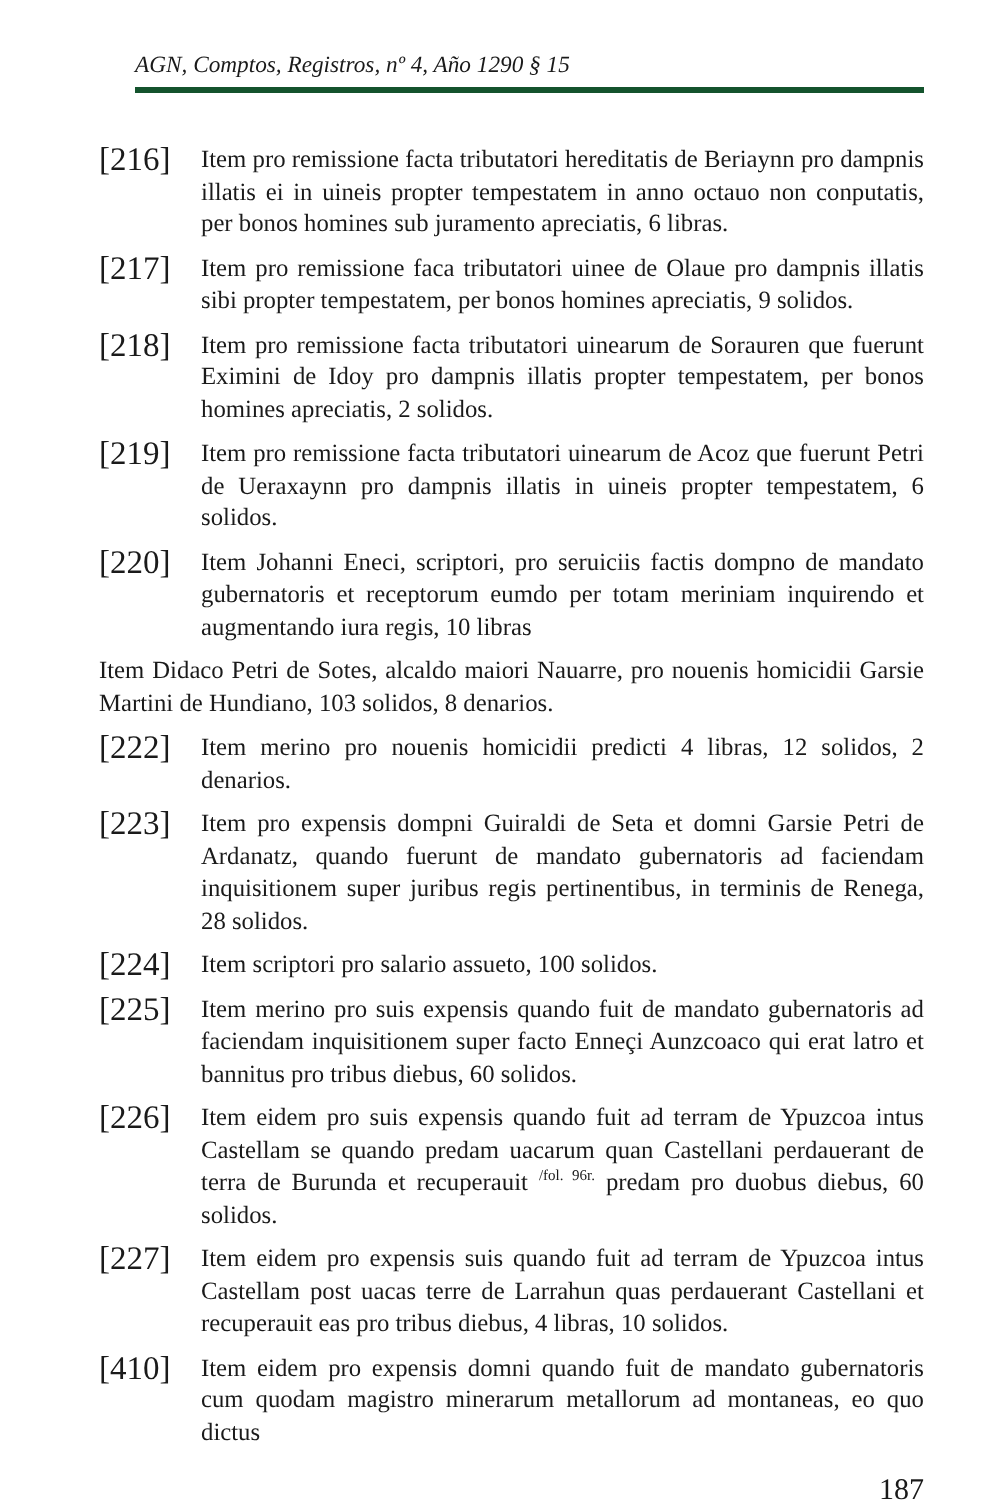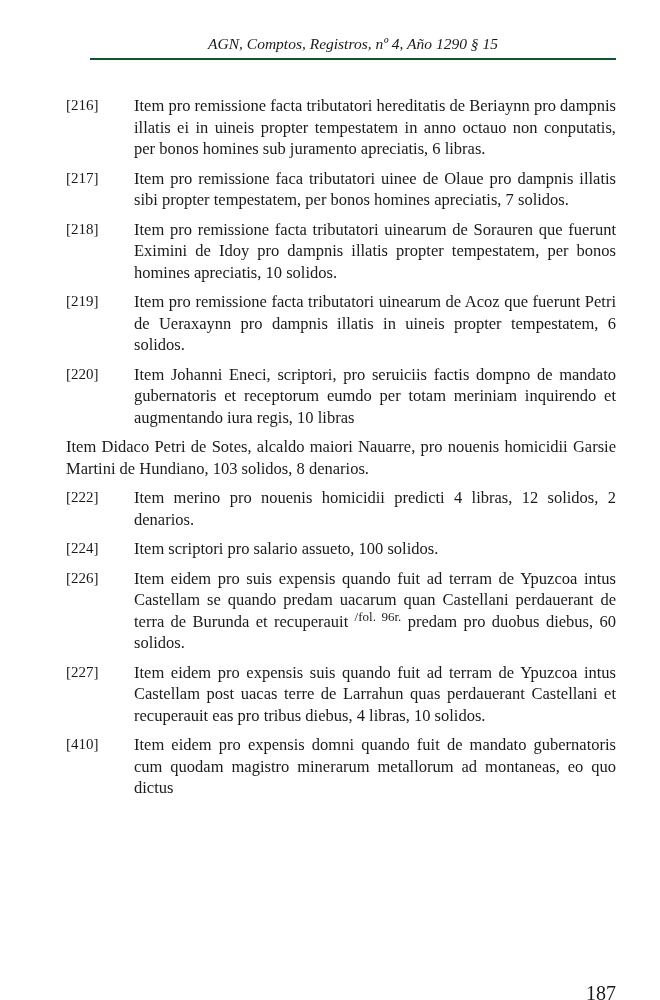--- a/index.html
+++ b/index.html
@@ -13,51 +13,51 @@
       position: relative;
       overflow: hidden;
       font-family: "Liberation Serif", "DejaVu Serif", serif;
       color: #1a1a1a;
     }
     .running-head {
       position: absolute;
       left: 90px;
       top: 34px;
       width: 526px;
-      text-align: center;
+      text-align: left;
       font-style: italic;
       font-size: 15.5px;
       line-height: 20px;
       padding-bottom: 4px;
-      border-bottom: 2px solid #14532d;
+      border-bottom: 4px solid #14532d;
     }
     .entries {
       position: absolute;
       left: 66px;
       top: 95px;
       width: 550px;
     }
     .entry {
       display: flex;
       margin-bottom: 8px;
     }
     .entry-num {
       flex: 0 0 68px;
-      font-size: 15px;
+      font-size: 22px;
       line-height: 21.5px;
     }
     .entry-text {
       flex: 1;
       font-size: 16.5px;
       line-height: 21.5px;
       text-align: justify;
       hyphens: manual;
     }
     .fol-marker {
-      font-size: 13px;
+      font-size: 10px;
       vertical-align: super;
       line-height: 0;
     }
     .page-number {
       position: absolute;
       left: 560px;
       top: 937px;
       width: 56px;
       text-align: right;
       font-size: 20px;
@@ -72,44 +72,52 @@
   <span>AGN, Comptos, Registros, nº 4, Año 1290 § 15</span>
 </div>
 
 <div class="entries">
   <div class="entry">
     <span class="entry-num">[216]</span>
     <span class="entry-text">Item pro remissione facta tributatori hereditatis de Beriaynn pro dampnis illatis ei in uineis propter tempestatem in anno octauo non conputatis, per bonos homines sub juramento apreciatis, 6 libras.</span>
   </div>
   <div class="entry">
     <span class="entry-num">[217]</span>
-    <span class="entry-text">Item pro remissione faca tributatori uinee de Olaue pro dampnis illatis sibi propter tempestatem, per bonos homines apreciatis, 7 solidos.</span>
+    <span class="entry-text">Item pro remissione faca tributatori uinee de Olaue pro dampnis illatis sibi propter tempestatem, per bonos homines apreciatis, 9 solidos.</span>
   </div>
   <div class="entry">
     <span class="entry-num">[218]</span>
-    <span class="entry-text">Item pro remissione facta tributatori uinearum de Sorauren que fuerunt Eximini de Idoy pro dampnis illatis propter tempestatem, per bonos homines apreciatis, 10 solidos.</span>
+    <span class="entry-text">Item pro remissione facta tributatori uinearum de Sorauren que fuerunt Eximini de Idoy pro dampnis illatis propter tempestatem, per bonos homines apreciatis, 2 solidos.</span>
   </div>
   <div class="entry">
     <span class="entry-num">[219]</span>
     <span class="entry-text">Item pro remissione facta tributatori uinearum de Acoz que fuerunt Petri de Ueraxaynn pro dampnis illatis in uineis propter tempestatem, 6 solidos.</span>
   </div>
   <div class="entry">
     <span class="entry-num">[220]</span>
     <span class="entry-text">Item Johanni Eneci, scriptori, pro seruiciis factis dompno de mandato gubernatoris et receptorum eumdo per totam meriniam inquirendo et augmentando iura regis, 10 libras</span>
   </div>
   <div class="entry">
     <span class="entry-text">Item Didaco Petri de Sotes, alcaldo maiori Nauarre, pro nouenis homicidii Garsie Martini de Hundiano, 103 solidos, 8 denarios.</span>
   </div>
   <div class="entry">
     <span class="entry-num">[222]</span>
     <span class="entry-text">Item merino pro nouenis homicidii predicti 4 libras, 12 solidos, 2 denarios.</span>
   </div>
   <div class="entry">
+    <span class="entry-num">[223]</span>
+    <span class="entry-text">Item pro expensis dompni Guiraldi de Seta et domni Garsie Petri de Ardanatz, quando fuerunt de mandato gubernatoris ad faciendam inquisitionem super juribus regis pertinentibus, in terminis de Renega, 28 solidos.</span>
+  </div>
+  <div class="entry">
     <span class="entry-num">[224]</span>
     <span class="entry-text">Item scriptori pro salario assueto, 100 solidos.</span>
+  </div>
+  <div class="entry">
+    <span class="entry-num">[225]</span>
+    <span class="entry-text">Item merino pro suis expensis quando fuit de mandato gubernatoris ad faciendam inquisitionem super facto Enneçi Aunzcoaco qui erat latro et bannitus pro tribus diebus, 60 solidos.</span>
   </div>
   <div class="entry">
     <span class="entry-num">[226]</span>
     <span class="entry-text"><span>Item eidem pro suis expensis quando fuit ad terram de Ypuzcoa intus Castellam se quando predam uacarum quan Castellani perdauerant de terra de Burunda et recuperauit </span><span class="fol-marker">/fol. 96r.</span><span> predam pro duobus diebus, 60 solidos.</span></span>
   </div>
   <div class="entry">
     <span class="entry-num">[227]</span>
     <span class="entry-text">Item eidem pro expensis suis quando fuit ad terram de Ypuzcoa intus Castellam post uacas terre de Larrahun quas perdauerant Castellani et recuperauit eas pro tribus diebus, 4 libras, 10 solidos.</span>
   </div>
   <div class="entry">

